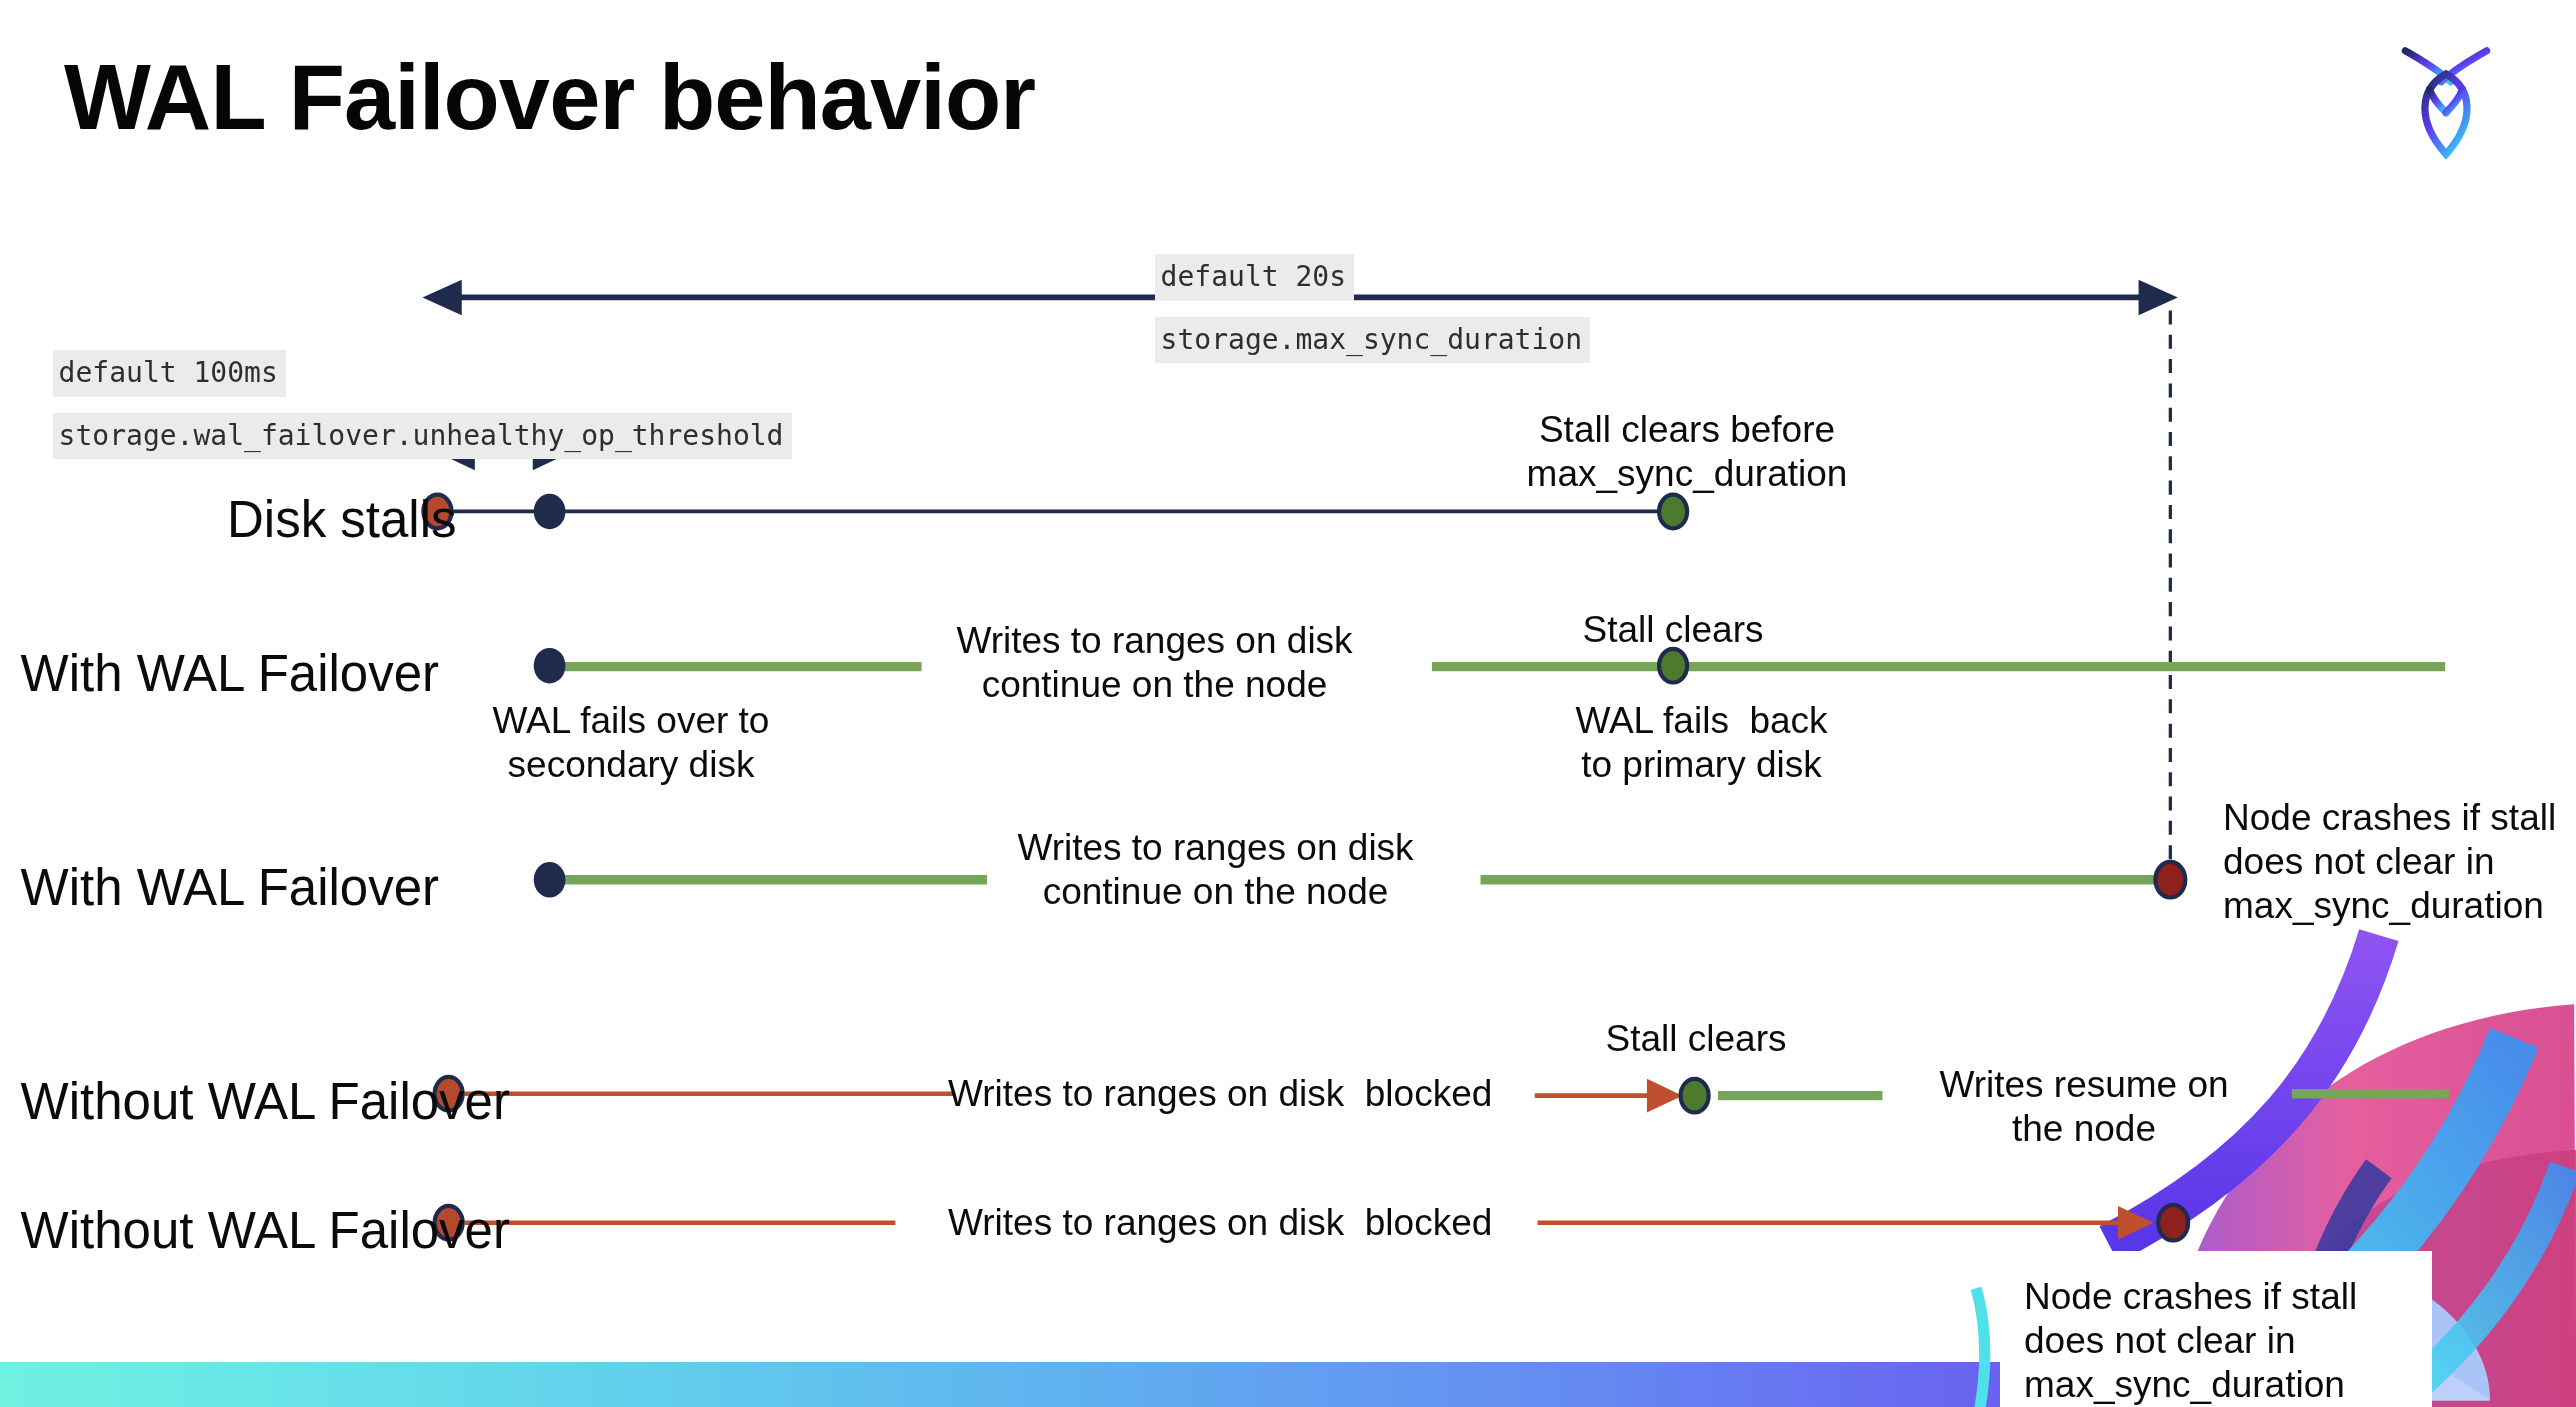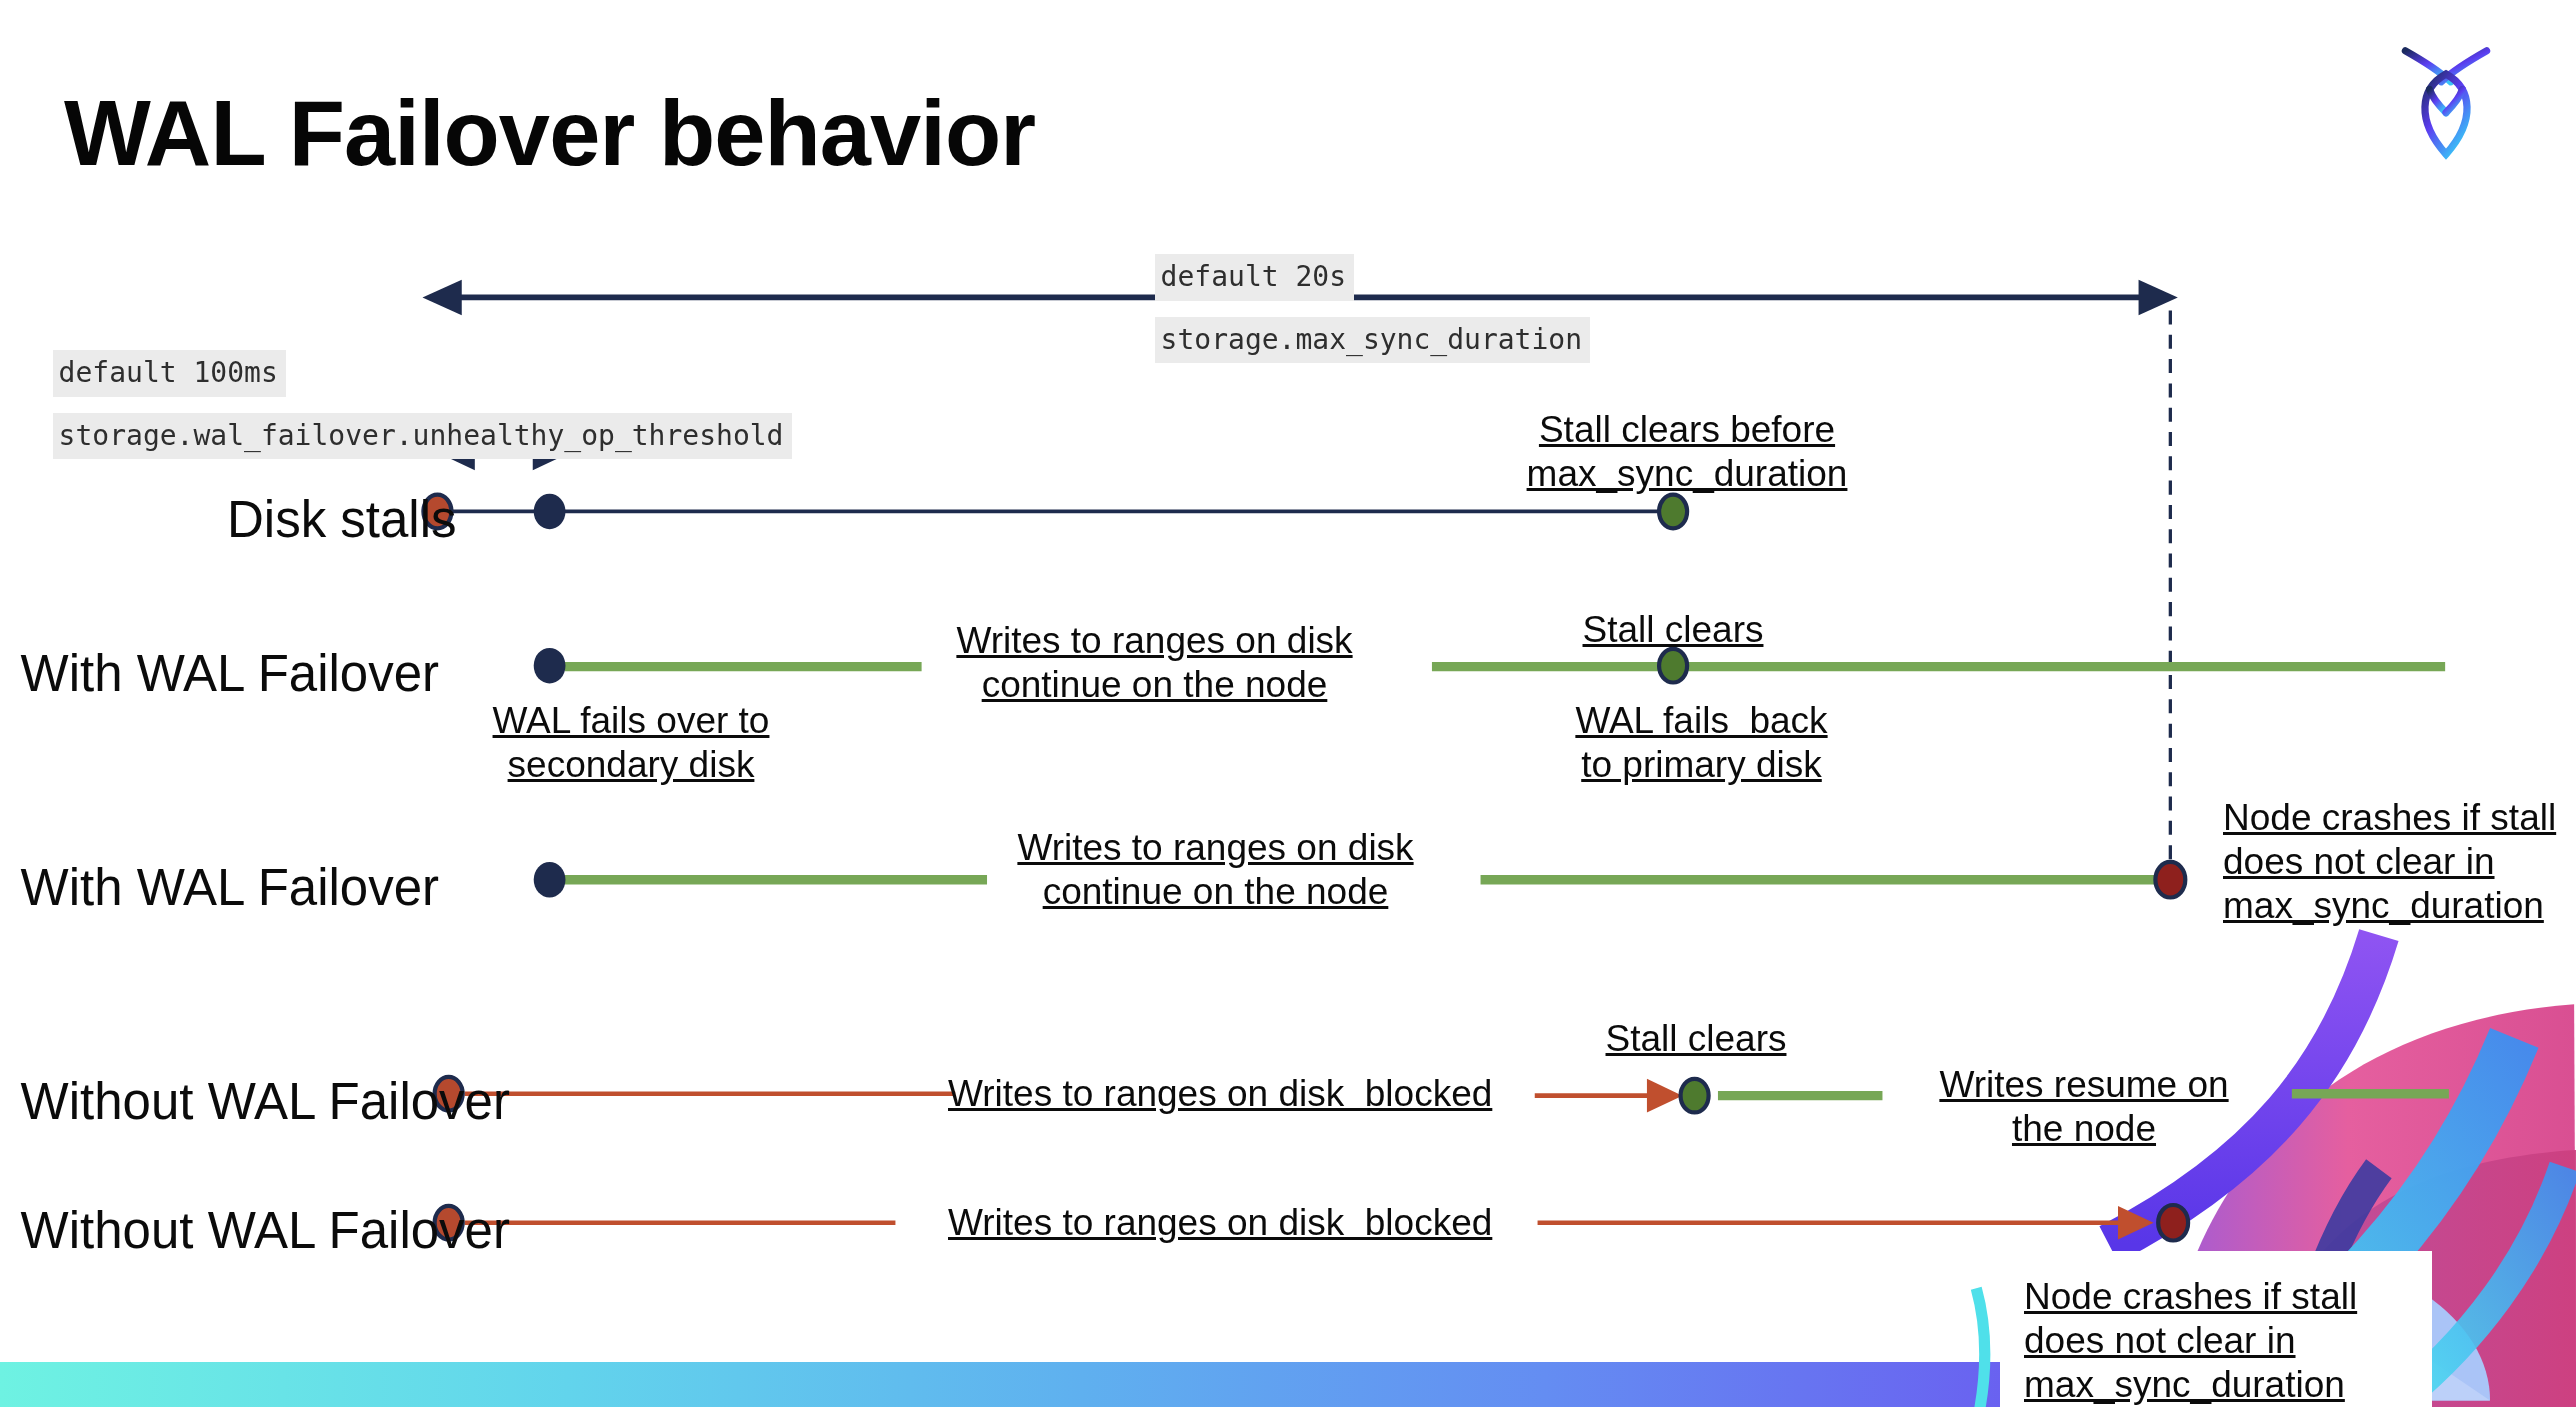--- a/index.html
+++ b/index.html
@@ -1,21 +1,21 @@
 <!DOCTYPE html>
 <html style="--navy: #1e2b4d; --green-line: #77a756; --green-dot: #4e7a2e; --red-dot: #b5492e; --maroon-dot: #8e201d; --red-line: #c04f2e; --code-bg: #ebebeb; --bar-left: #6ef2e2; --bar-right: #7a55ee;font-size:15px"><head>
 <meta charset="utf-8">
 <style>
   html,body{margin:0;padding:0;background:#ffffff;}
   .stage{position:relative;width:2576px;height:1408px;background:#fff;overflow:hidden;
          font-family:"Liberation Sans",sans-serif;color:#0b0b0b;}
   .abs{position:absolute;}
   .title{font-size:92px;font-weight:800;letter-spacing:-0.9px;color:#060606;white-space:nowrap;}
   .row-label{font-size:51px;white-space:nowrap;}
-  .note{font-size:37px;line-height:44px;text-decoration:underline;}
+  .note{font-size:37px;line-height:44px;}
   .center{text-align:center;}
   .pre{white-space:pre;}
   .code{font-family:"DejaVu Sans Mono","Liberation Mono",monospace;font-size:28px;line-height:43px;color:#2e2e2e;padding-left:17px;}
   .code span{background:var(--code-bg,#ebebeb);padding:0.9px 8.4px 2.8px 5.6px;display:inline-block;}
   .code .l2{margin-top:16px;}
   .crash-box{background:#ffffff;}
   svg{display:block;}
   
   .ln-navy{stroke:var(--navy,#1e2b4d);stroke-width:6;fill:none;}
   .ln-row{stroke:var(--navy,#1e2b4d);stroke-width:4;fill:none;}
@@ -133,21 +133,21 @@
 
     <g>
       <line class="ln-red" x1="497" y1="1308" x2="958" y2="1308"></line>
       <line class="ln-red" x1="1645" y1="1308" x2="2268" y2="1308"></line>
       <polygon class="hd-red" points="2304,1308 2266,1290 2266,1326"></polygon>
       <ellipse class="dot-red" cx="480" cy="1308" rx="15" ry="18"></ellipse>
       <ellipse class="dot-maroon" cx="2325" cy="1308" rx="16" ry="19"></ellipse>
     </g>
   </svg>
 
-  <div class="abs title" style="left:64px;top:45px;margin-top:36px;">WAL Failover behavior</div>
+  <div class="abs title" style="left:64px;top:45px;">WAL Failover behavior</div>
 
   <svg class="abs" style="left:2397px;top:45px;" width="98" height="116" viewBox="0 0 100 120">
     <defs>
       <linearGradient id="g-logo" x1="0" y1="0" x2="0.7" y2="1">
         <stop offset="0" stop-color="#1b2a5e"></stop>
           <stop offset="0.5" stop-color="#5b3df0"></stop>
           <stop offset="1" stop-color="#39c3f7"></stop>
       </linearGradient>
     </defs>
     <g stroke="url(#g-logo)" stroke-width="7.5" fill="none" stroke-linecap="round">

